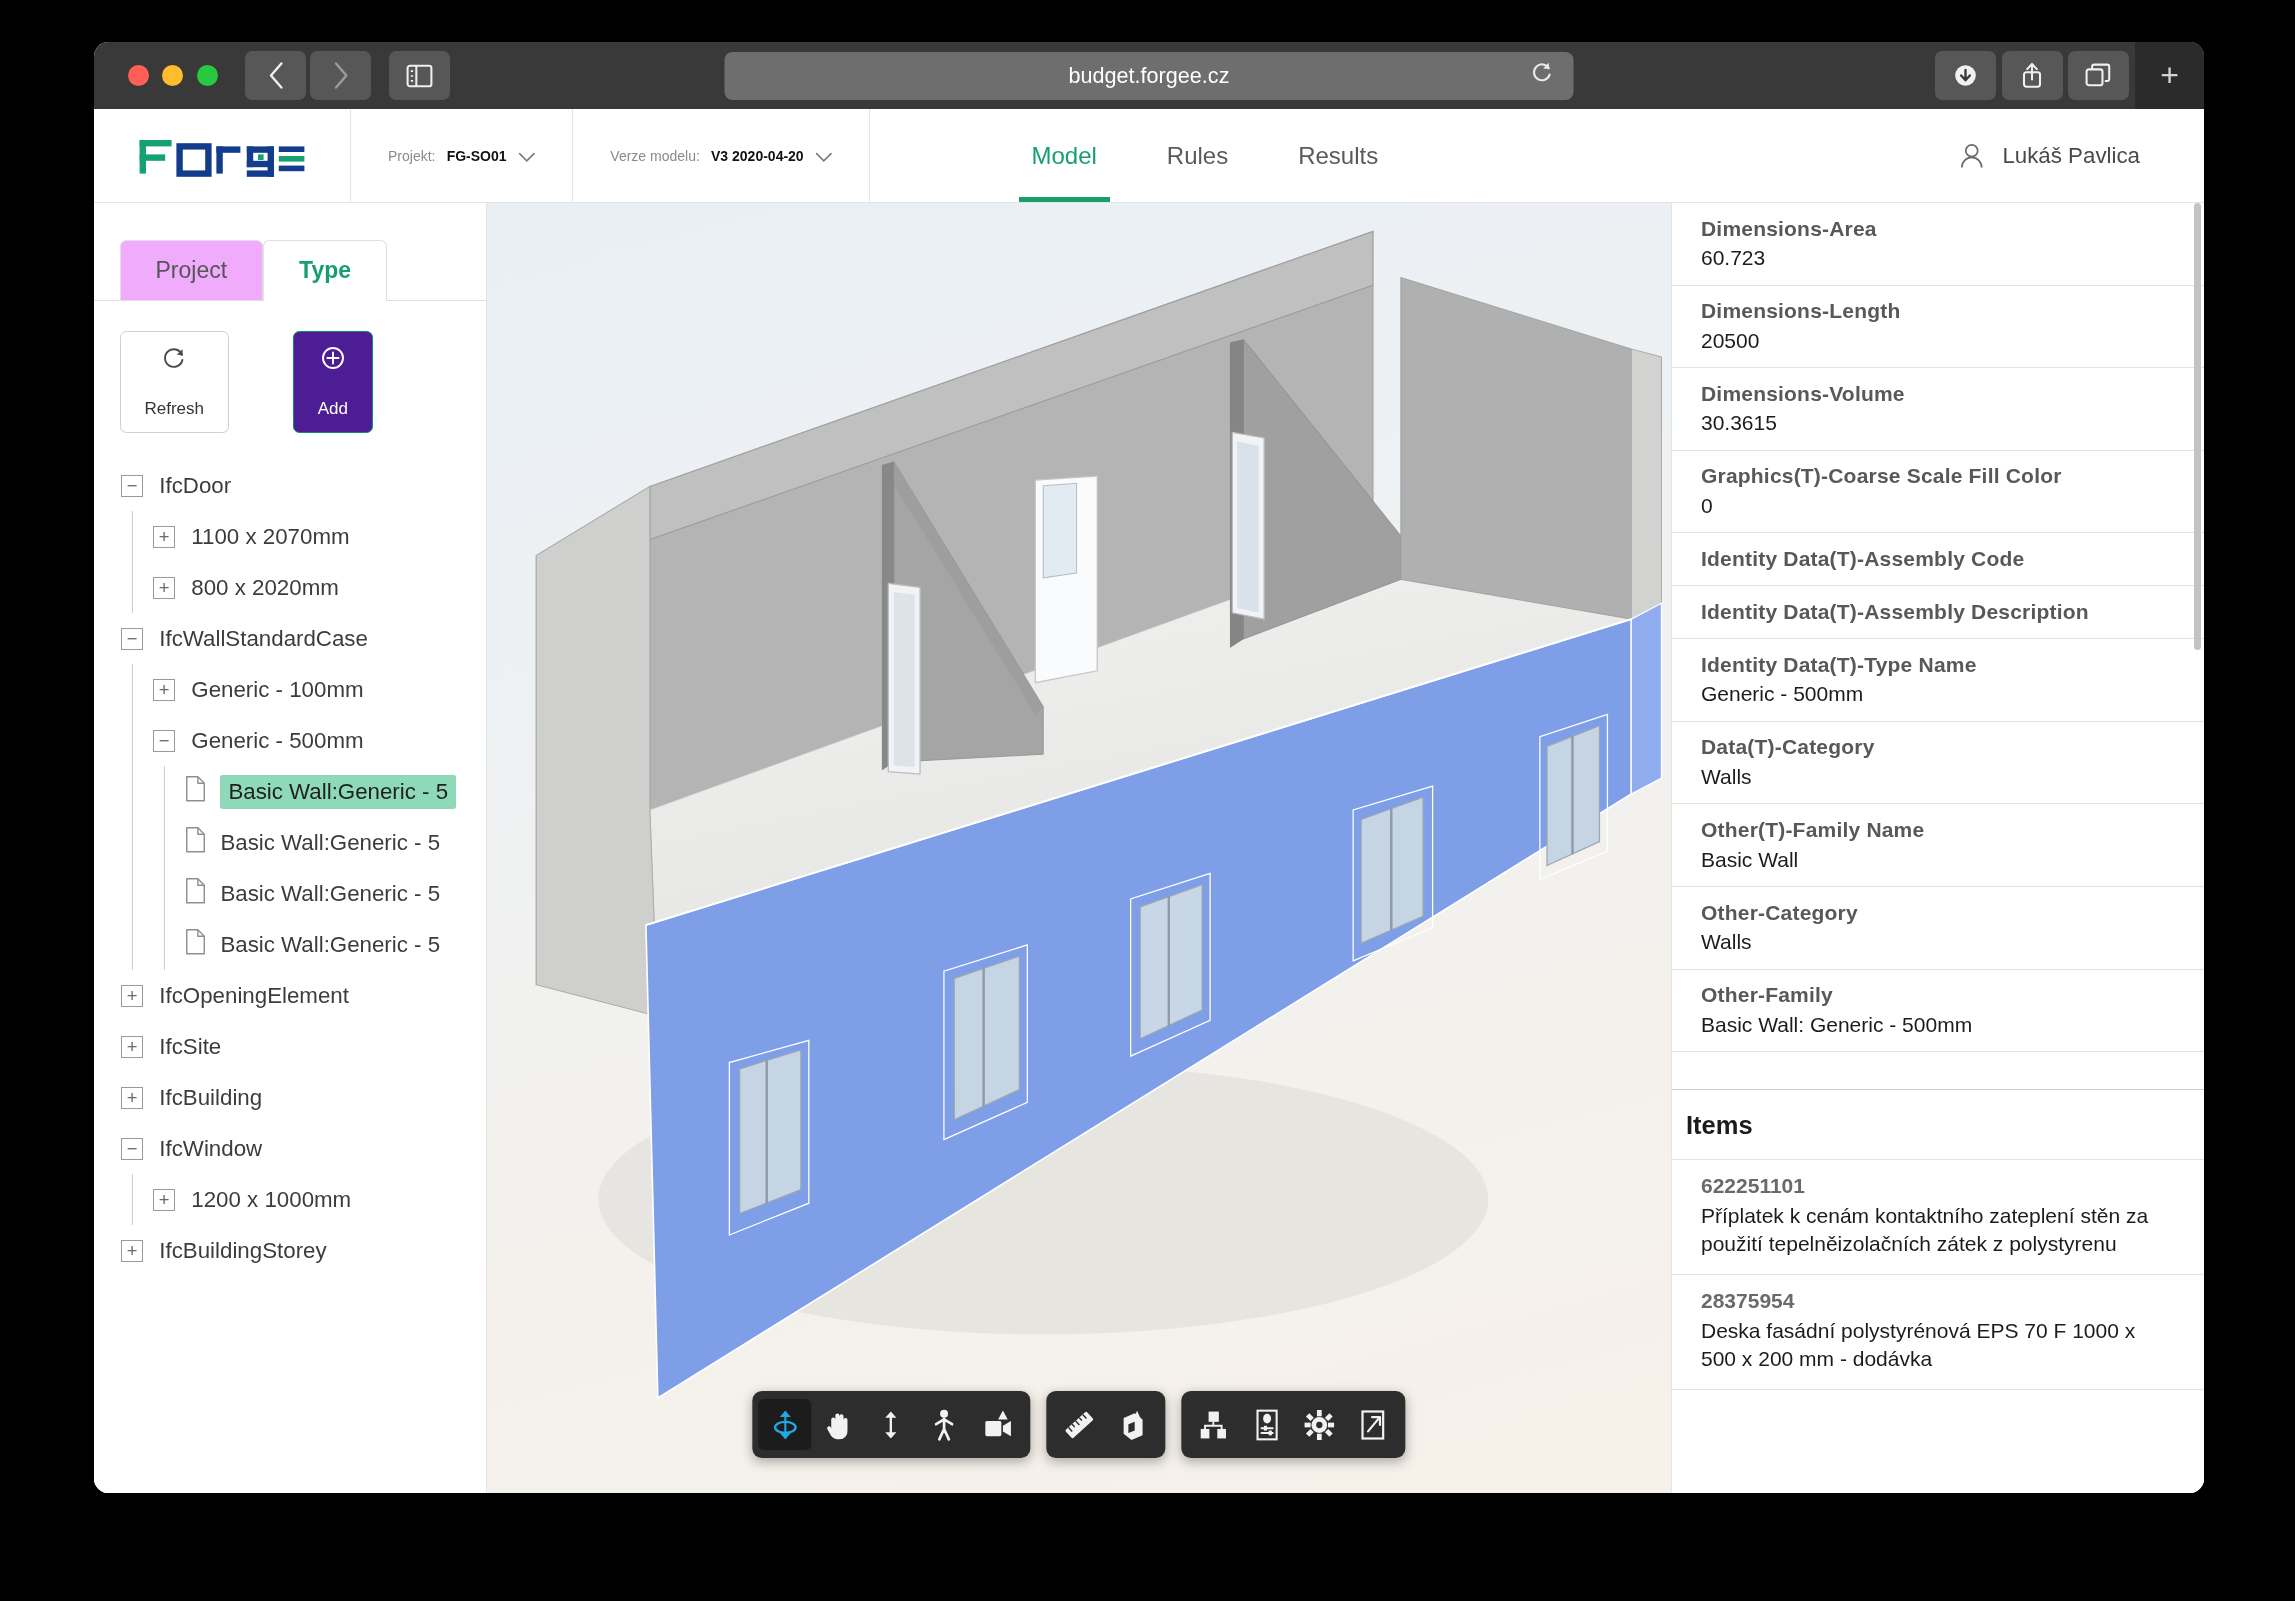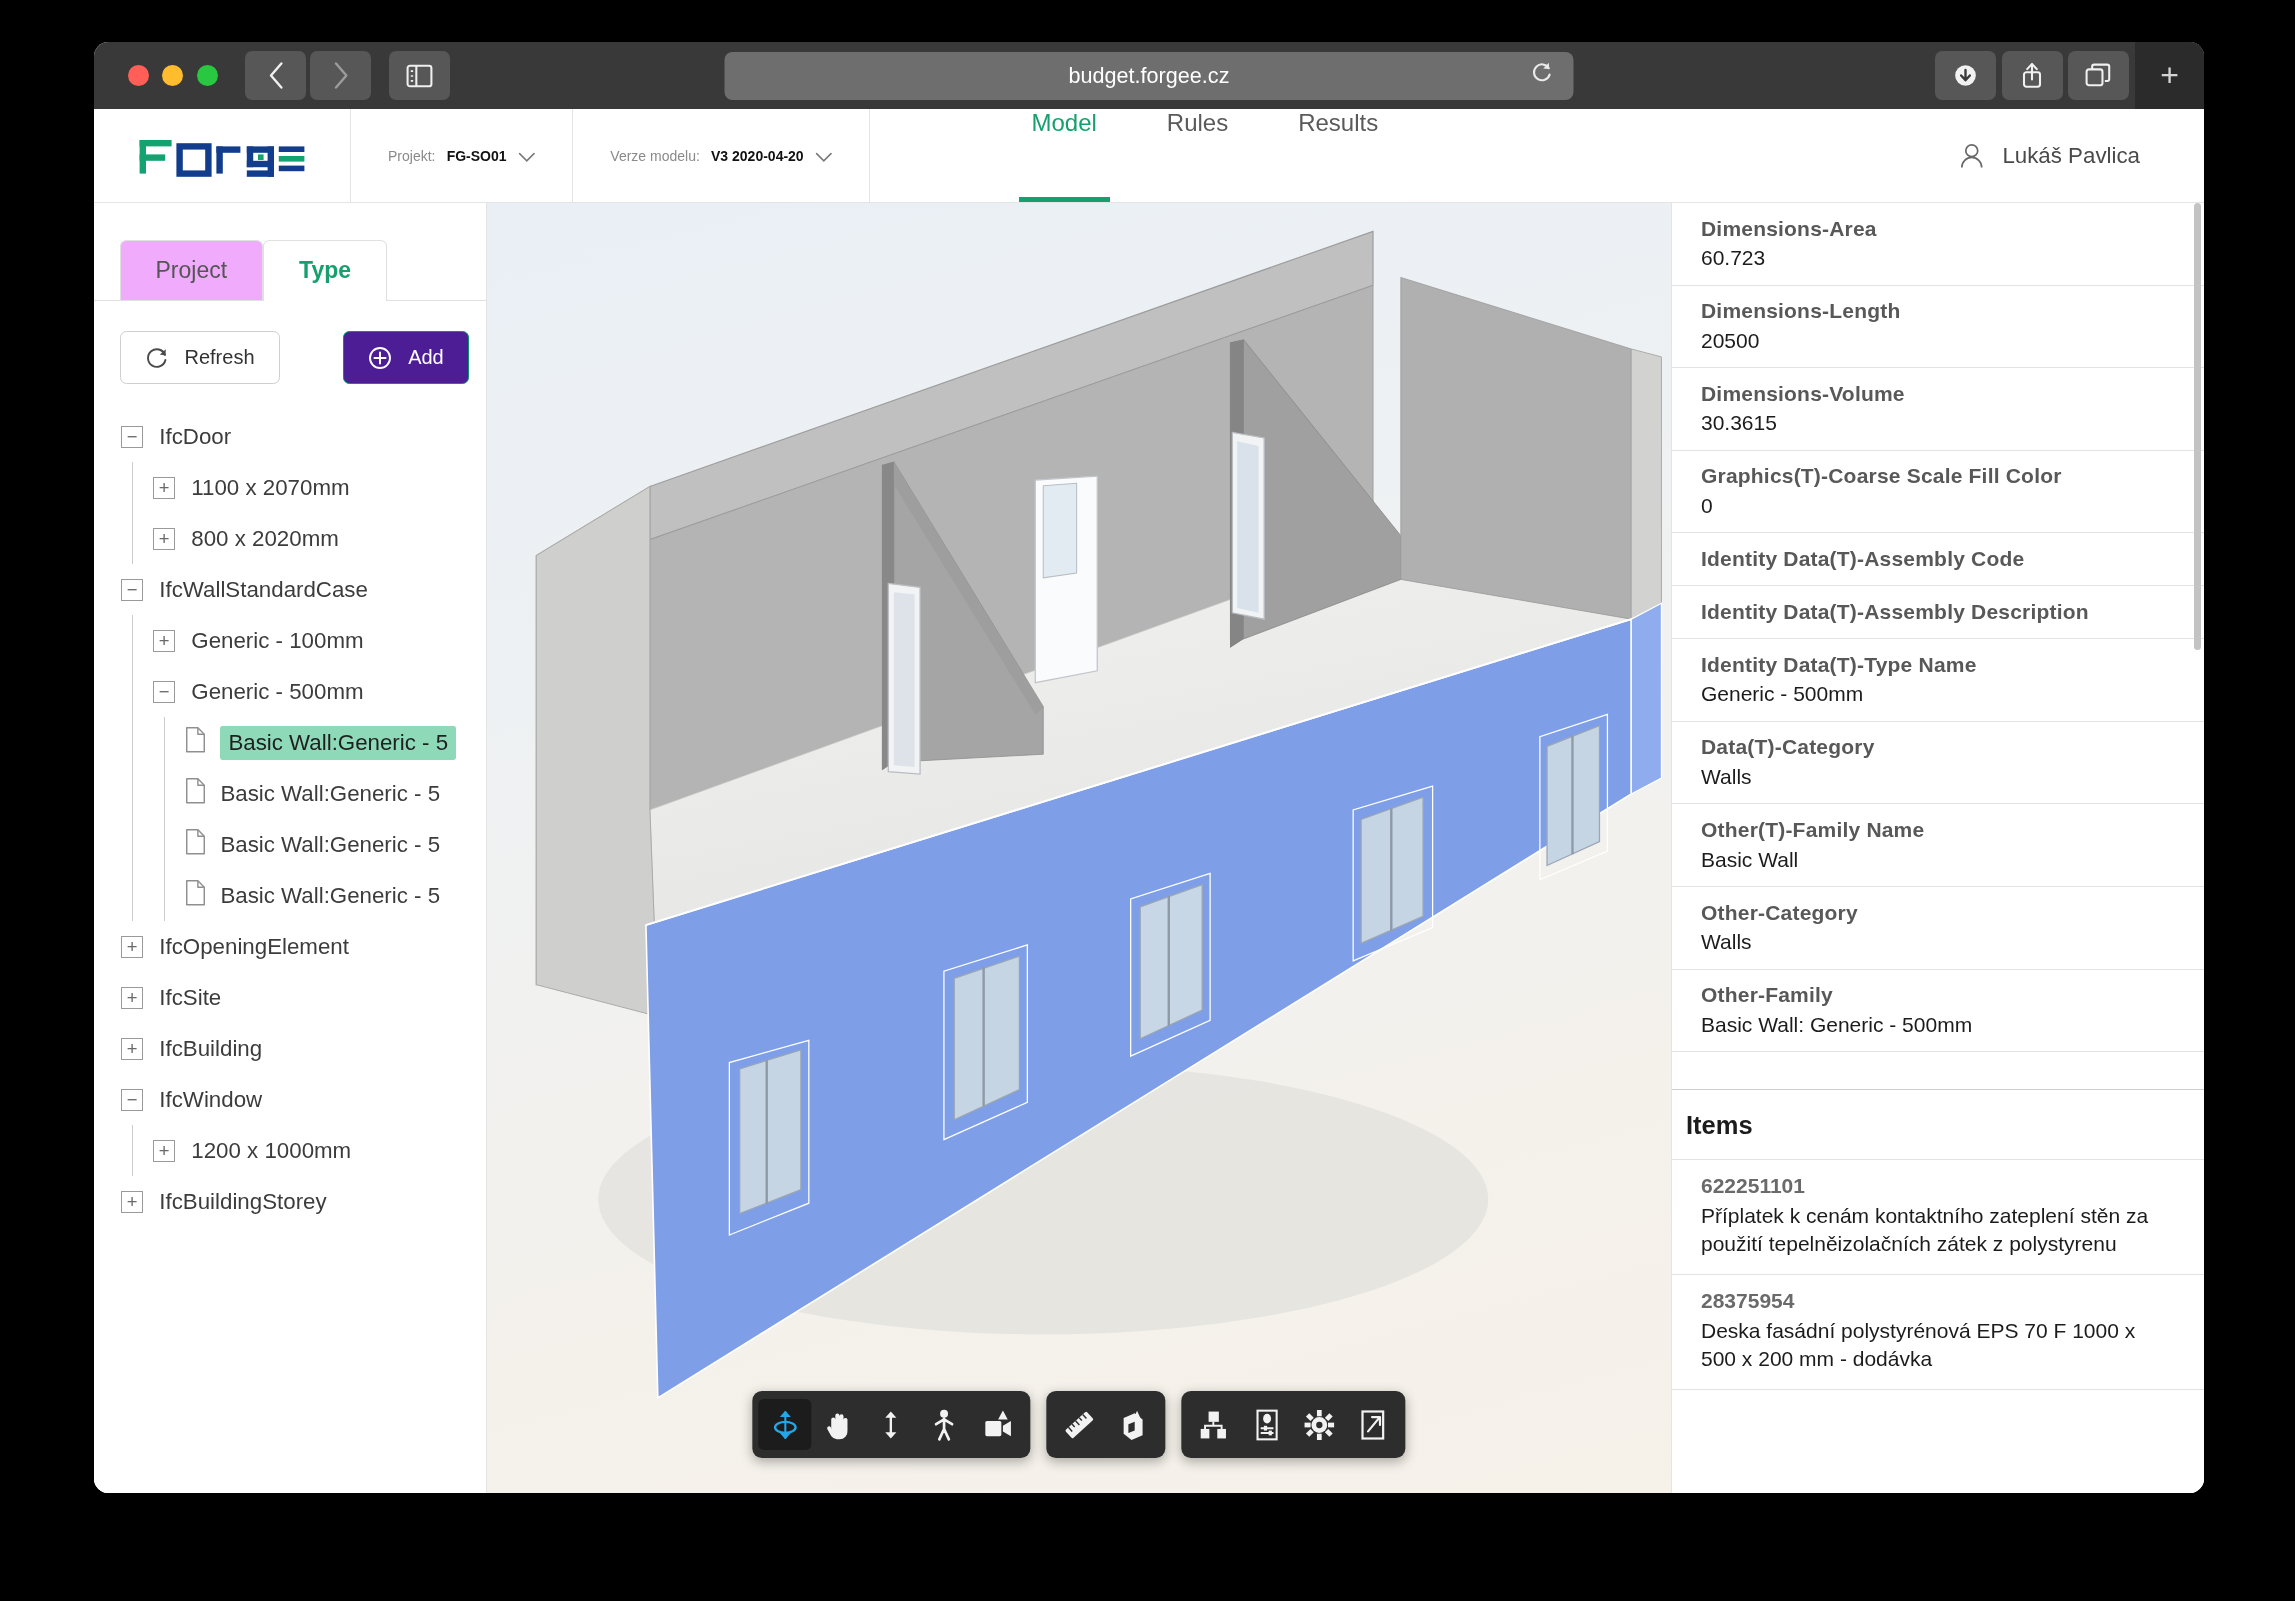--- a/index.html
+++ b/index.html
@@ -93,21 +93,21 @@
     width: 17.6px; height: 10.4px;
     position: relative; top: 1.6px;
   }
   #tabs-cell {
     flex: 1;
     display: flex; align-items: stretch;
     padding-left: 126px;
     gap: 0;
   }
   .top-tab {
-    display: flex; align-items: flex-start;
+    display: flex; align-items: center;
     padding: 0 35px;
     font-size: 24px;
     color: #5a5a5a;
     position: relative;
   }
   .top-tab.active { color: #17a06e; }
   .top-tab.active::after {
     content: "";
     position: absolute; left: 22.3px; right: 22.3px; bottom: 0;
     height: 4.8px; background: #17a06e;
@@ -154,24 +154,25 @@
     font-weight: bold;
   }
   .side-tab.active::after {
     content: ""; position: absolute; left: 0; right: 0; bottom: -0.8px; height: 1.6px; background: #fff;
   }
   #side-actions {
     display: flex; gap: 17.6px;
     padding: 30px 25.5px 22.3px 25.5px;
   }
   .btn {
-    display: flex; align-items: center; gap: 16px;
-    font-size: 20px;
+    display: flex; align-items: center; gap: 29px;
+    font-size: 17px;
     border-radius: 6.4px;
     padding: 13.6px 24px;
+    flex-direction: column;
   }
   .btn.outline { border: 0.8px solid #cfcfcf; background: #fff; color: #333; }
   .btn.primary { background: #4c1d95; color: #fff; border: 0.8px solid #069169; margin-left: 46px; }
 
   #tree {
     padding: 4.8px 0 32px 27px;
     overflow: hidden;
     flex: 1;
   }
   .tree-row {

